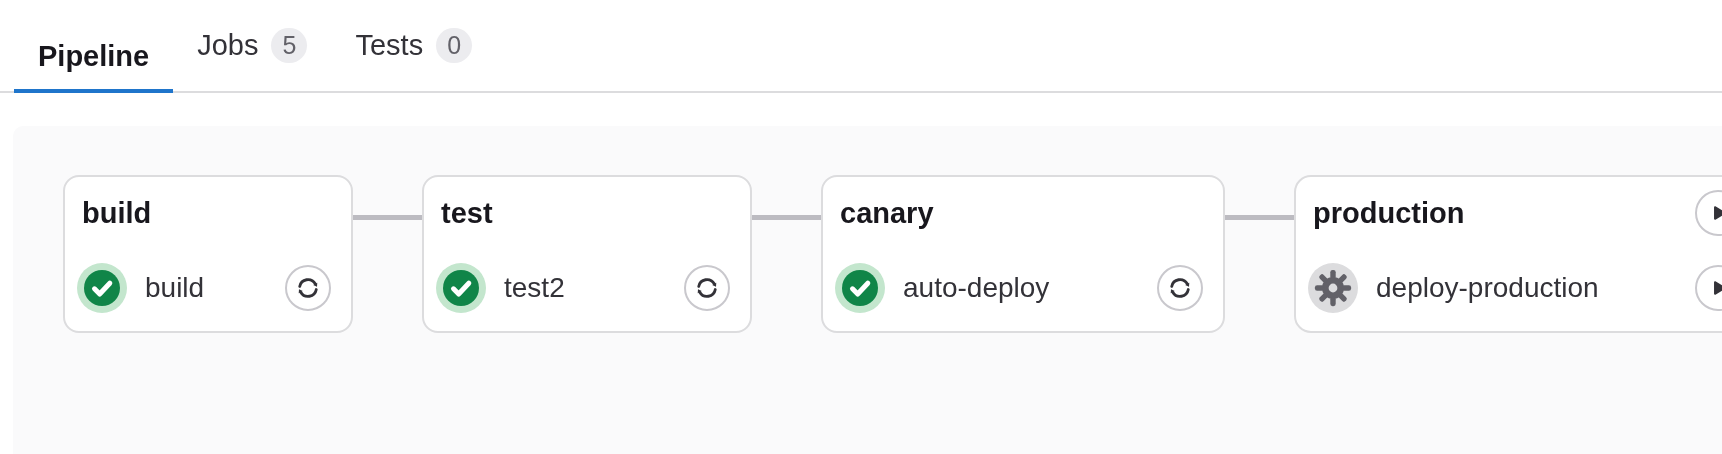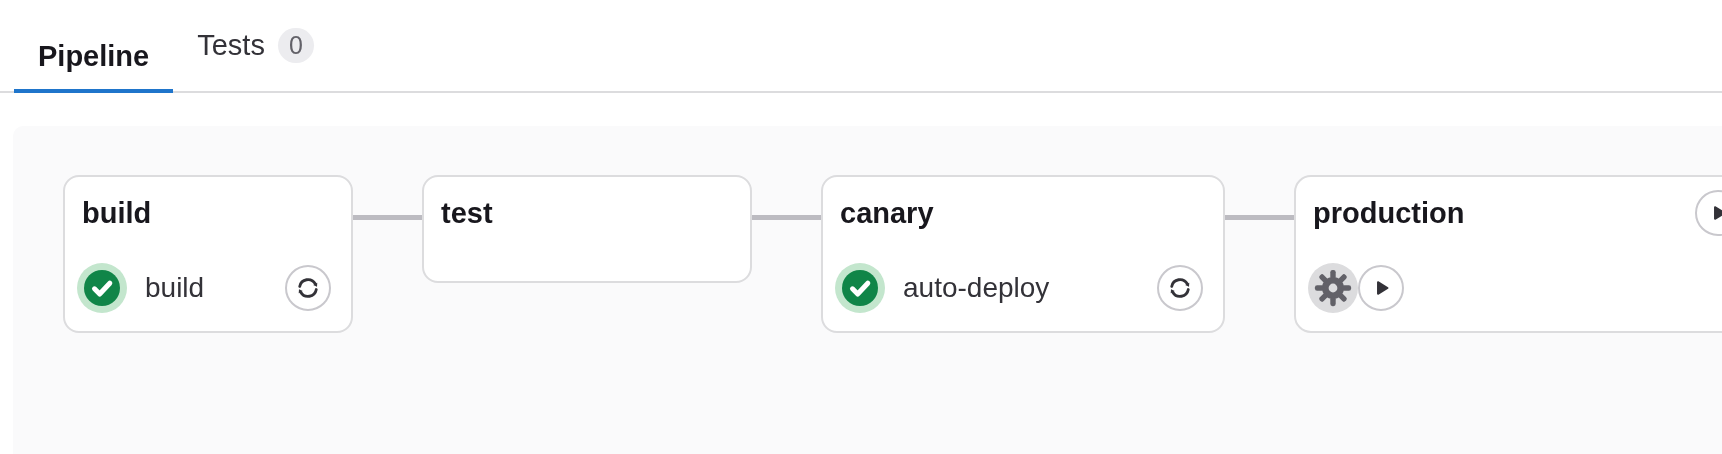--- a/index.html
+++ b/index.html
@@ -141,20 +141,24 @@
   .action-btn svg { display: block; }
 </style>
 </head>
 <body>
 
 <div class="tabs">
   <div class="tab active">
     <span>Pipeline</span>
   </div>
   <div class="tab">
+    <span>Jobs</span>
+    <span class="badge">5</span>
+  </div>
+  <div class="tab">
     <span>Tests</span>
     <span class="badge">0</span>
   </div>
 </div>
 
 <div class="panel">
   <div class="pipeline">
 
     <div class="stage-card w-build">
       <div class="stage-header">
@@ -183,20 +187,39 @@
       </div>
     </div>
 
     <div class="connector"></div>
 
     <div class="stage-card w-test">
       <div class="stage-header">
         <span class="stage-title">test</span>
       </div>
       <div class="jobs">
+        <div class="job">
+          <span class="status-icon status-success">
+            <svg width="50" height="50" viewBox="0 0 50 50">
+              <circle cx="25" cy="25" r="18" fill="#108548"></circle>
+              <path d="M17.5 25.8 l5.2 5.2 L32.8 20.2" fill="none" stroke="#ffffff" stroke-width="5" stroke-linecap="round" stroke-linejoin="round"></path>
+            </svg>
+          </span>
+          <span class="job-name">test2</span>
+          <button class="action-btn">
+            <svg width="28" height="28" viewBox="0 0 24 24">
+              <g stroke="#333238" stroke-width="2.4" fill="none" stroke-linecap="round">
+                <path d="M4.9 10.7 A7.2 7.2 0 0 1 18.2 8.4"></path>
+                <path d="M19.1 13.3 A7.2 7.2 0 0 1 5.8 15.6"></path>
+              </g>
+              <polygon points="19.7,11.0 19.94,7.4 16.46,9.4" fill="#333238"></polygon>
+              <polygon points="4.27,13.0 4.04,16.6 7.5,14.6" fill="#333238"></polygon>
+            </svg>
+          </button>
+        </div>
       </div>
     </div>
 
     <div class="connector"></div>
 
     <div class="stage-card w-canary">
       <div class="stage-header">
         <span class="stage-title">canary</span>
       </div>
       <div class="jobs">
@@ -244,20 +267,21 @@
                 <rect x="10.7" y="3.3" width="2.6" height="4.4" rx="1.1" transform="rotate(90 12 12)"></rect>
                 <rect x="10.7" y="3.3" width="2.6" height="4.4" rx="1.1" transform="rotate(135 12 12)"></rect>
                 <rect x="10.7" y="3.3" width="2.6" height="4.4" rx="1.1" transform="rotate(180 12 12)"></rect>
                 <rect x="10.7" y="3.3" width="2.6" height="4.4" rx="1.1" transform="rotate(225 12 12)"></rect>
                 <rect x="10.7" y="3.3" width="2.6" height="4.4" rx="1.1" transform="rotate(270 12 12)"></rect>
                 <rect x="10.7" y="3.3" width="2.6" height="4.4" rx="1.1" transform="rotate(315 12 12)"></rect>
               </g>
               <circle cx="12" cy="12" r="2.1" fill="#dcdcde"></circle>
             </svg>
           </span>
+          <span class="job-name">deploy-production</span>
           <button class="action-btn">
             <svg width="28" height="28" viewBox="0 0 24 24">
               <path d="M9.4 7.0 L17.6 12 L9.4 17.0 Z" fill="#333238" stroke="#333238" stroke-width="1.6" stroke-linejoin="round"></path>
             </svg>
           </button>
         </div>
       </div>
     </div>
 
   </div>

